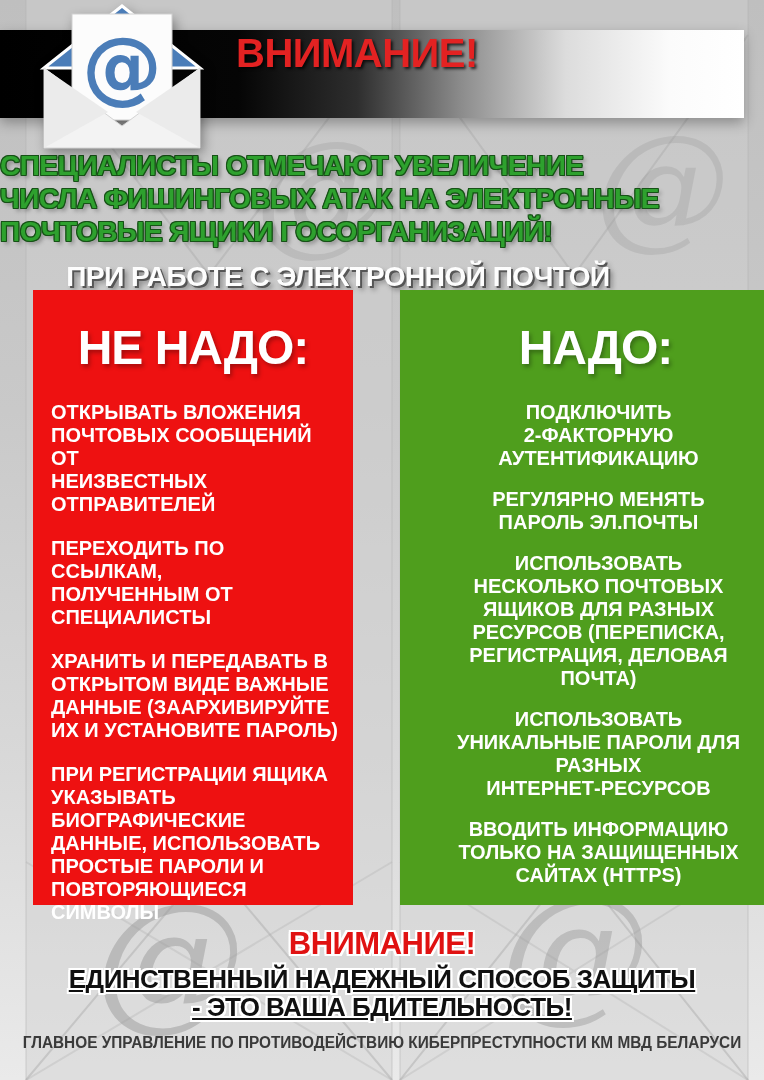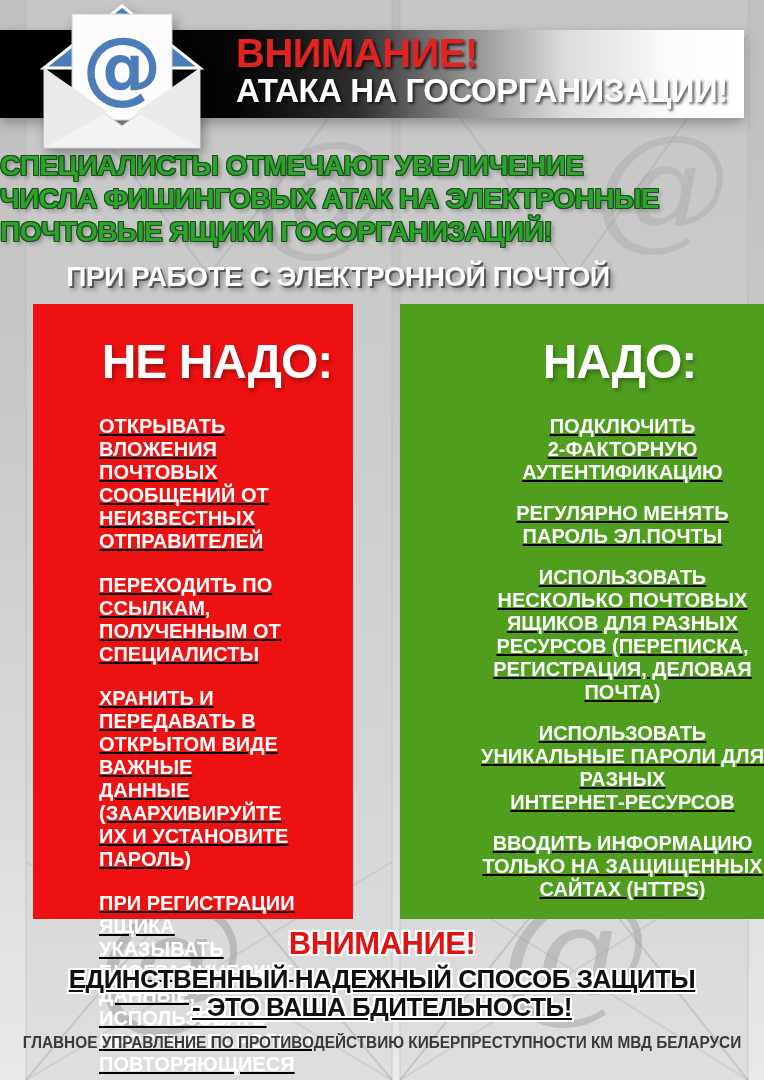--- a/index.html
+++ b/index.html
@@ -34,28 +34,28 @@
     text-shadow:-1px -1px 0 #175217,1px -1px 0 #175217,-1px 1px 0 #175217,1px 1px 0 #175217,
                 -1px 0 0 #175217,1px 0 0 #175217,0 -1px 0 #175217,0 1px 0 #175217,
                 3px 3px 4px rgba(0,0,0,.35);
   }
   .subtitle{
     position:absolute;left:0;top:261px;width:676px;z-index:1;text-align:center;
     font-size:28px;font-weight:bold;letter-spacing:-.5px;color:#fdfdfd;
     text-shadow:2px 2px 0 #565656,4px 4px 5px rgba(0,0,0,.35);
   }
   
-  .panel{position:absolute;top:304px;height:615px;z-index:1;box-sizing:border-box;padding-left:48px;}
+  .panel{position:absolute;top:290px;height:615px;z-index:1;box-sizing:border-box;}
   .panel-dont{left:33px;width:320px;background:#ee1111;}
   .panel-do{left:400px;width:391px;background:#4f9e1d;}
   .panel-header{
     padding-top:30px;text-align:center;font-size:48px;font-weight:bold;color:#fff;
     letter-spacing:-1px;text-shadow:2px 3px 4px rgba(0,0,0,.30);
   }
-  .panel-body{margin-top:26px;padding:0 12px 0 18px;text-decoration:underline;}
+  .panel-body{margin-top:26px;padding:0 12px 0 18px;}
   .panel-item{
     font-size:20px;font-weight:bold;color:#fff;line-height:1.15;letter-spacing:0;
     white-space:pre-line;margin-bottom:21px;
   }
   .panel-do .panel-item{margin-bottom:18px;text-align:center;}
   
   .bottom{position:absolute;left:0;top:926px;width:764px;z-index:1;text-align:center;}
   .outline-white{
     text-shadow:-2px -2px 0 #fff,2px -2px 0 #fff,-2px 2px 0 #fff,2px 2px 0 #fff,
                 -2px 0 0 #fff,2px 0 0 #fff,0 -2px 0 #fff,0 2px 0 #fff;
@@ -93,21 +93,20 @@
       <text x="255" y="238" font-size="135" opacity="0.30">@</text>
       <text x="595" y="232" font-size="135" opacity="0.30">@</text>
       <text x="95" y="1010" font-size="150" opacity="0.50">@</text>
       <text x="500" y="1002" font-size="150" opacity="0.45">@</text>
     </g>
   </svg>
 
   <div class="banner">
     <div class="banner-text">
       <div class="banner-attention">ВНИМАНИЕ!</div>
-      <div class="banner-title">АТАКА НА ГОСОРГАНИЗАЦИИ!</div>
     </div>
   </div>
 
   <svg class="envelope" width="180" height="150" viewBox="0 0 180 150" aria-hidden="true">
     <polygon points="10,68 88,6 166,68" fill="#4b7db8" stroke="#ffffff" stroke-width="3"></polygon>
     <rect x="38" y="14" width="100" height="106" fill="#fcfcfc" stroke="#cfcfcf"></rect>
     <text x="88" y="94" font-size="80" font-weight="bold" text-anchor="middle" font-family="'DejaVu Sans','Liberation Sans',sans-serif" fill="#4b7db8">@</text>
     <polygon points="10,68 88,126 166,68 166,148 10,148" fill="#f3f3f3" stroke="#d4d4d4"></polygon>
     <polygon points="10,68 10,148 74,112" fill="#ebebeb"></polygon>
     <polygon points="166,68 166,148 102,112" fill="#ebebeb"></polygon>

